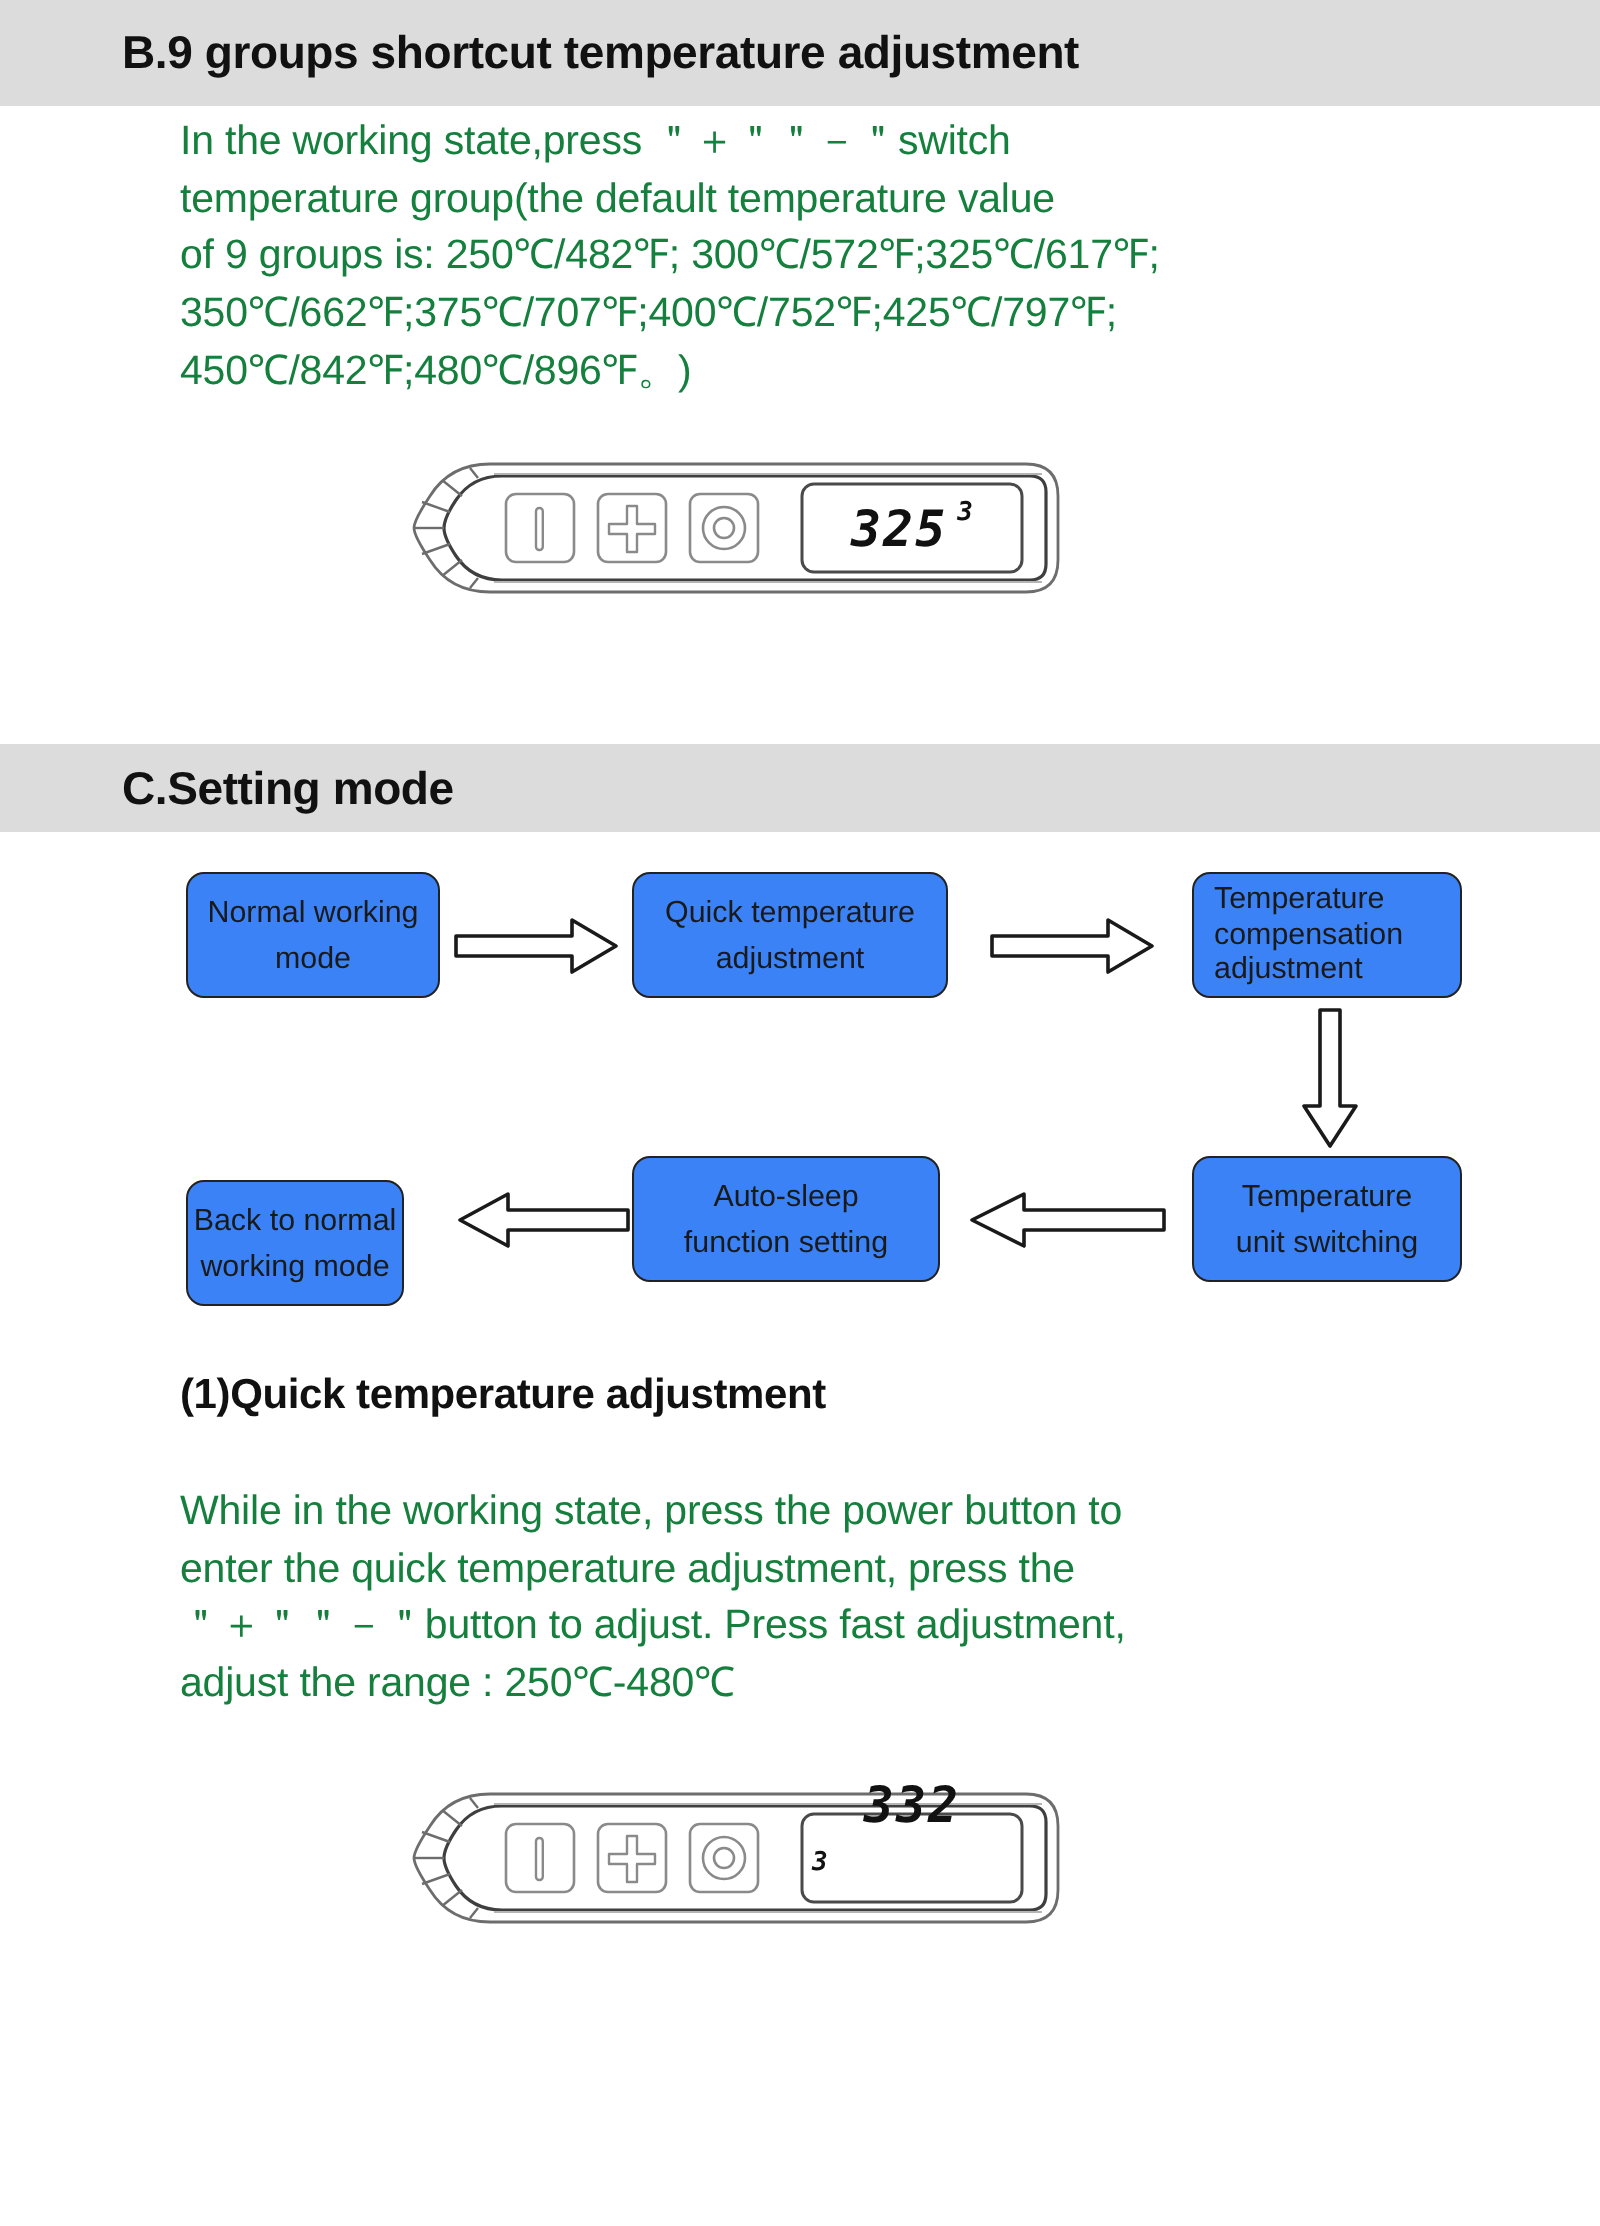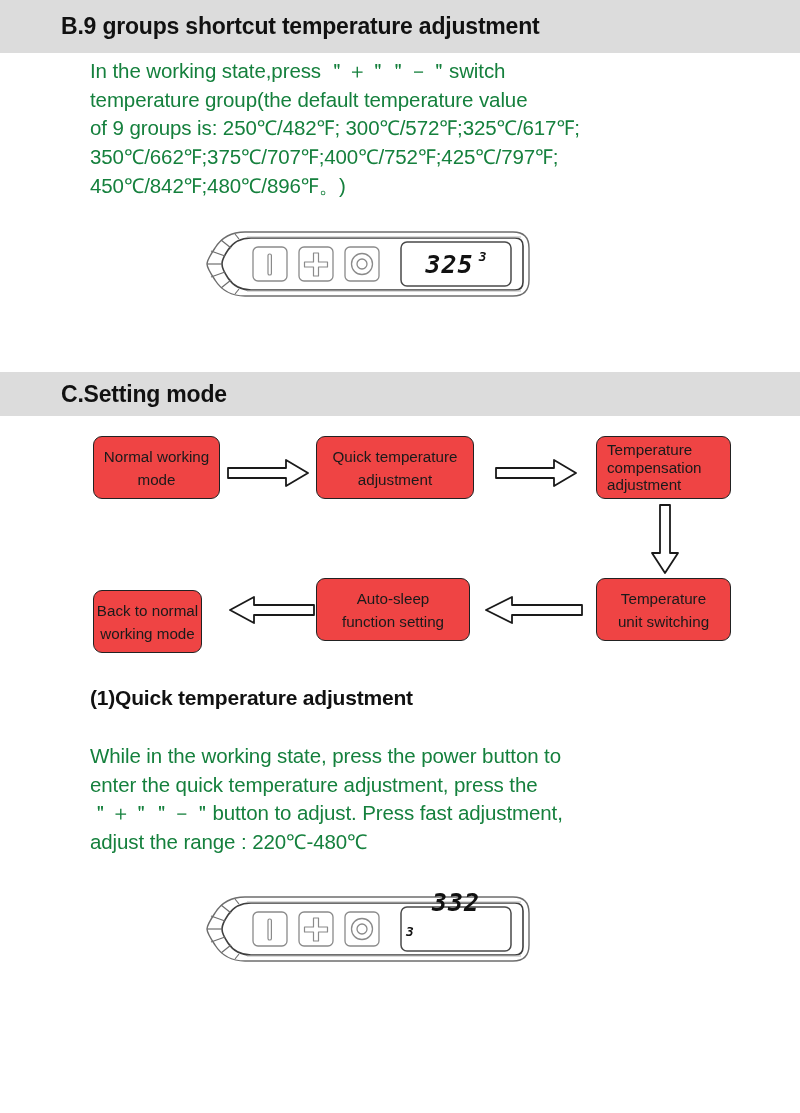--- a/index.html
+++ b/index.html
@@ -66,21 +66,21 @@
   }
   #device-1 { left: 203px; top: 228px; }
   #device-2 { left: 203px; top: 893px; }
 
   
   .flow-box {
     position: absolute;
     box-sizing: border-box;
     border: 1.6px solid #222222;
     border-radius: 9px;
-    background: #ef4444;
+    background: #3b82f6;
     display: flex;
     flex-direction: column;
     align-items: center;
     justify-content: center;
     text-align: center;
     font-size: 15.2px;
     color: #1a1a1a;
     line-height: 23px;
     padding: 0 4px;
   }
@@ -215,21 +215,21 @@
 
 <div class="flow-box" style="left:93px; top:578px; width:109px; height:63px;margin-top:12px;">
   <span>Back to normal</span>
   <span>working mode</span>
 </div>
 
 <div class="subheading" id="sub-quick">(1)Quick temperature adjustment</div>
 <div class="para" id="para-q">While in the working state, press the power button to
 enter the quick temperature adjustment, press the
 ＂＋＂＂－＂button to adjust. Press fast adjustment,
-adjust the range : 220℃-480℃</div>
+adjust the range : 250℃-480℃</div>
 
 <div class="device" id="device-2">
   <svg width="330" height="72" viewBox="0 0 330 72" xmlns="http://www.w3.org/2000/svg">
     <path d="M42,4 L310,4 Q326,4 326,20 L326,52 Q326,68 310,68 L42,68
              Q22,68 12,52 Q4,40 4,36 Q4,32 12,20 Q22,4 42,4 Z" fill="#ffffff" stroke="#6d6d6d" stroke-width="1.4"></path>
     <path d="M48,10 L312,10 Q320,10 320,18 L320,54 Q320,62 312,62 L48,62
              Q33,62 25,50 Q19,41 19,36 Q19,31 25,22 Q33,10 48,10 Z" fill="#ffffff" stroke="#3f3f3f" stroke-width="1.6"></path>
     <g stroke="#6d6d6d" stroke-width="1.2" fill="none">
       <line x1="4" y1="36" x2="19" y2="36"></line>
       <line x1="8" y1="23" x2="22" y2="28"></line>

